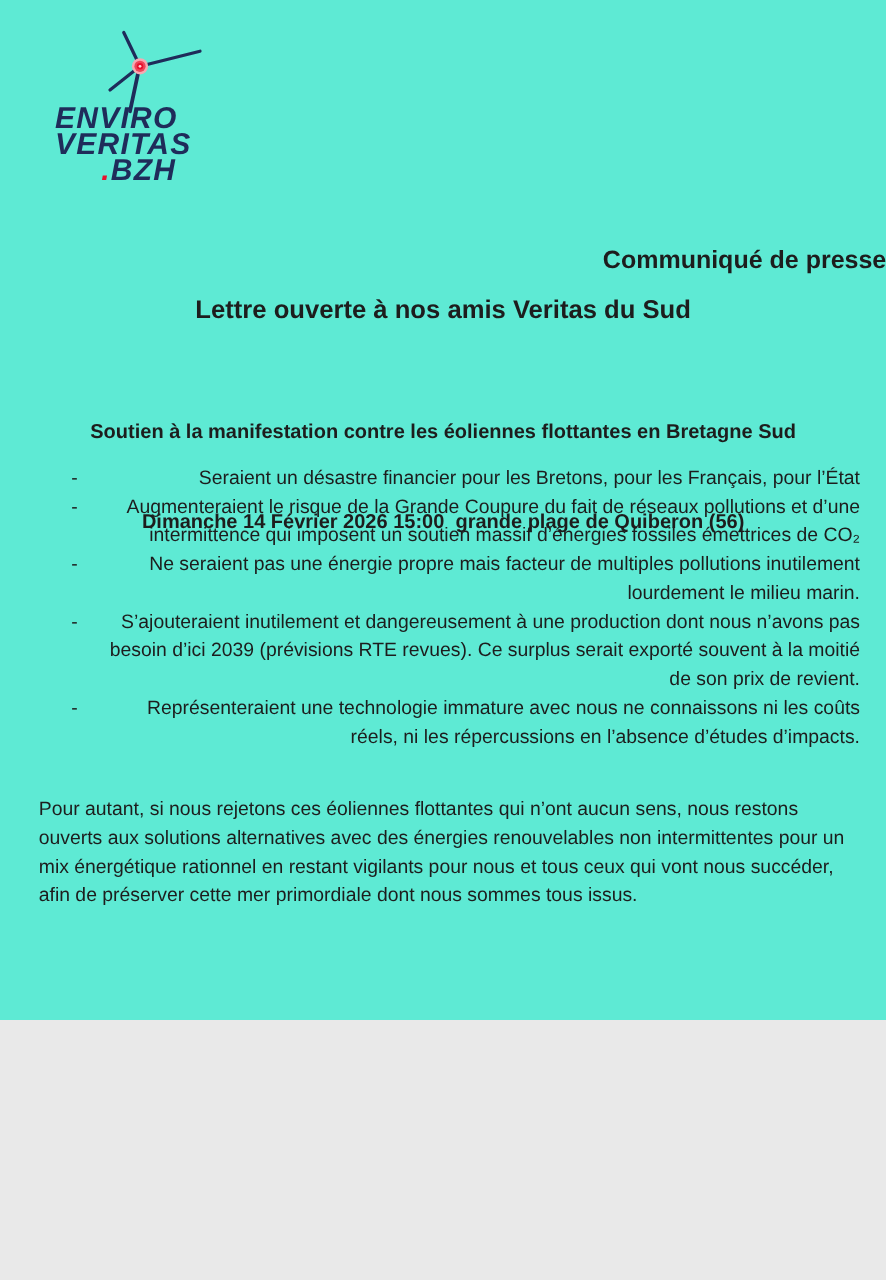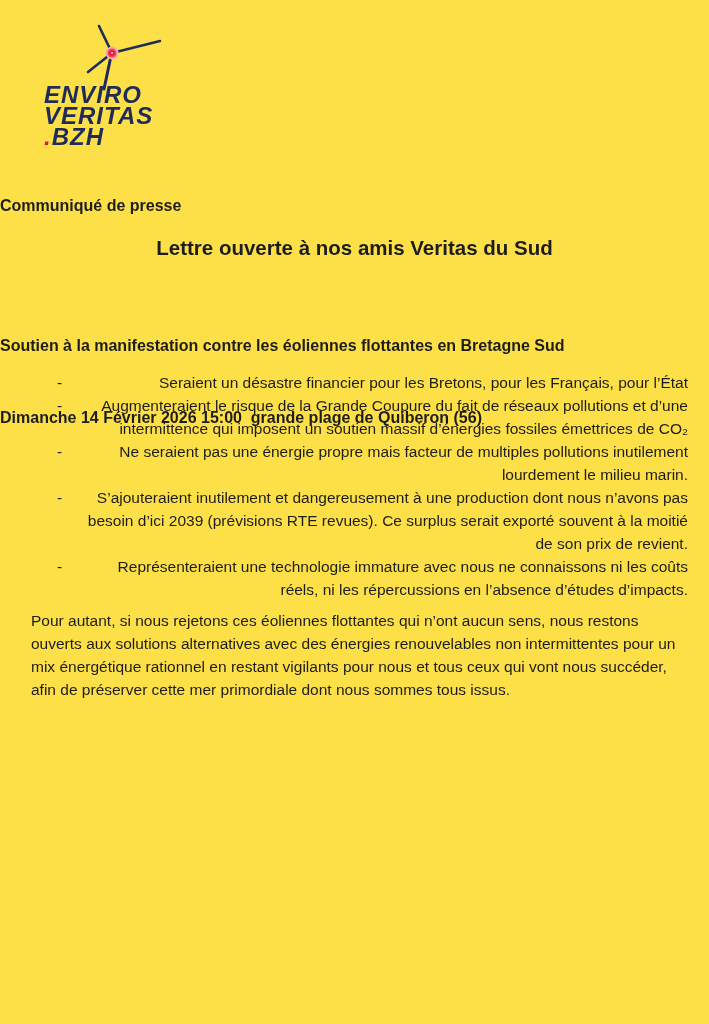--- a/index.html
+++ b/index.html
@@ -1,21 +1,21 @@
 <!DOCTYPE html>
 <html><head>
 <meta charset="utf-8">
 <style>
   * { margin: 0; padding: 0; box-sizing: border-box; }
   html, body { background: #e9e9e9; }
   .page {
     position: relative;
     width: 709px;
-    height: 1024px;
-    background: #fde047;
+    height: 816px;
+    background: #5eead4;
     margin: 0 auto;
     font-family: "Liberation Sans", sans-serif;
     color: #1d1d1d;
     overflow: hidden;
     text-decoration: underline;
   }
 
   
   .logo { position: absolute; left: 0; top: 0; width: 200px; height: 180px; }
   .turbine { position: absolute; left: 36px; top: 18px; }
@@ -24,48 +24,48 @@
     left: 44px;
     top: 84px;
     width: 134px;
     font-weight: bold;
     font-style: italic;
     font-size: 24px;
     line-height: 21px;
     letter-spacing: 1px;
     color: #1f2c5a;
   }
-  .logo-line3 { text-align: left; padding-right: 0px; }
+  .logo-line3 { text-align: center; padding-right: 0px; }
   .logo-dot { color: #e8112d; }
 
   
   .kicker {
     position: absolute; left: 0; right: 0; top: 197px;
-    text-align: left; font-weight: bold; font-size: 16px;
+    text-align: right; font-weight: bold; font-size: 20px;
   }
   .doc-title {
     position: absolute; left: 0; right: 0; top: 236px;
     text-align: center; font-weight: bold; font-size: 20.5px;
   }
   .subtitle {
     position: absolute; left: 0; right: 0; top: 286px;
-    text-align: left; font-weight: bold; font-size: 16px;
+    text-align: center; font-weight: bold; font-size: 16px;
     line-height: 24px; white-space: pre-wrap;
   }
 
   
   .body-text {
     position: absolute; left: 31px; top: 371px; width: 657px;
     font-size: 15.5px; line-height: 23px;
   }
   .bullet { display: flex; }
   .bullet-marker { margin-left: 26px; width: 28px; flex: 0 0 28px; }
   .bullet-text { flex: 1; text-align: right; }
   .para-after-list { margin-top: 23px; }
-  .para-gap { margin-top: 8px; }
+  .para-gap { margin-top: 35px; }
 
   .signature {
     position: absolute; left: 352px; top: 929px;
     font-size: 15.5px;
   }
 </style>
 </head>
 <body>
 
 <div class="page">

